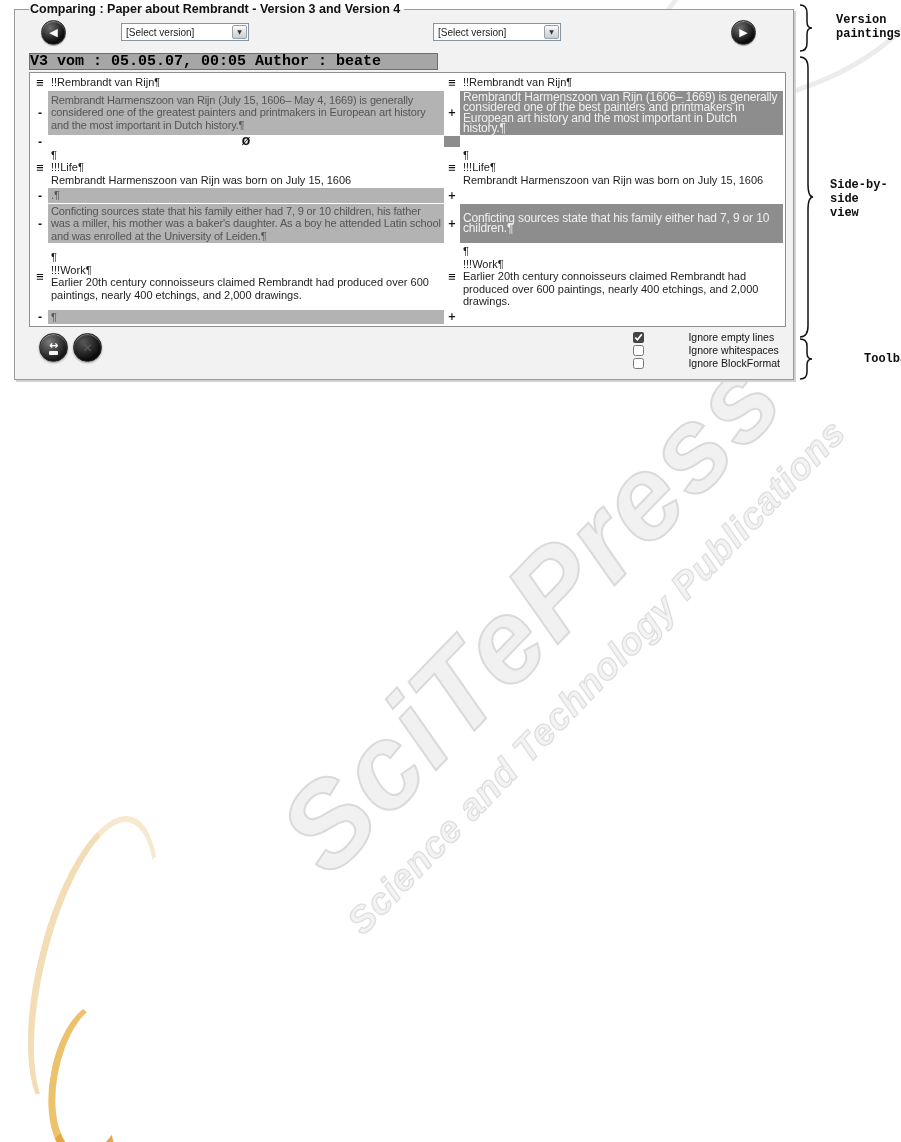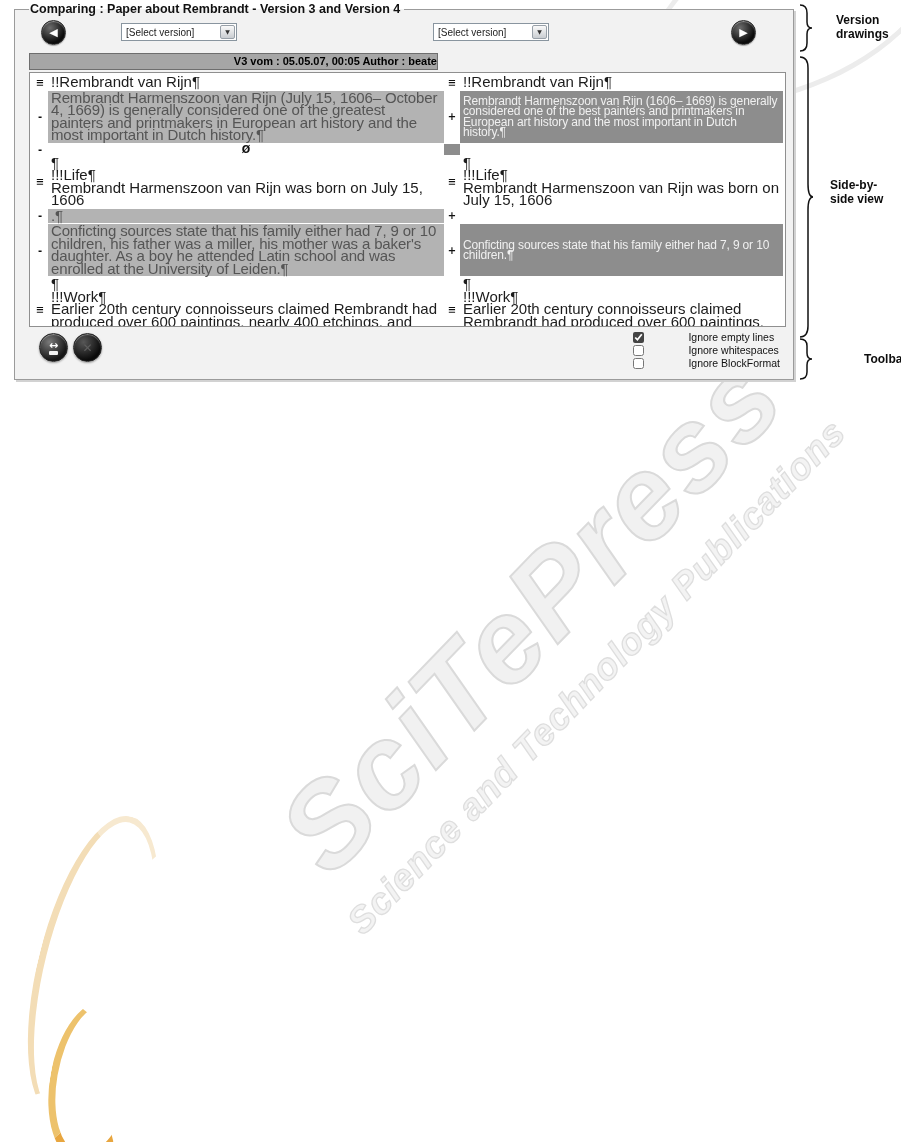--- a/index.html
+++ b/index.html
@@ -28,41 +28,41 @@
 
   
   .vs-row{position:relative;height:37px;flex:none;}
   .circle-btn{position:absolute;width:23px;height:23px;border-radius:50%;border:1px solid #2a2a2a;
       background:radial-gradient(circle at 35% 30%,#6d6d6d,#0c0c0c 68%);
       box-shadow:inset 0 1px 1px rgba(255,255,255,.45),0 1px 1px rgba(0,0,0,.3);
       display:flex;align-items:center;justify-content:center;color:#fff;cursor:pointer;}
   .circle-btn span{font-family:"DejaVu Sans",sans-serif;font-size:11px;line-height:11px;}
   .btn-prev{left:12px;top:4px;}
   .btn-next{left:702px;top:4px;}
-  .select{position:absolute;top:7px;width:116px;height:18px;background:#fff;border:1px solid #89959f;
+  .select{position:absolute;top:7px;width:128px;height:18px;background:#fff;border:1px solid #89959f;
       box-sizing:border-box;display:flex;align-items:center;font-size:10px;color:#222;
       padding-left:4px;cursor:pointer;}
   .select-left{left:92px;} .select-right{left:404px;}
   .select .arrow-btn{position:absolute;right:1px;top:1px;bottom:1px;width:15px;border:1px solid #98a0a8;
       border-radius:2px;background:linear-gradient(#fafafa,#c9cdd1);display:flex;align-items:center;
       justify-content:center;box-sizing:border-box;}
   .select .arrow-btn span{font-family:"DejaVu Sans",sans-serif;font-size:6px;color:#333;line-height:6px;}
 
   
   .hdr-row{display:grid;grid-template-columns:16px 396px 16px 1fr;flex:none;margin-bottom:2px;}
-  .hdr{height:15px;border:1px solid #6e6e6e;font-size:11px;font-weight:bold;text-align:right;
-      line-height:15px;box-sizing:content-box;}
+  .hdr{height:15px;border:1px solid #6e6e6e;font-size:15px;font-weight:bold;text-align:left;
+      line-height:15px;box-sizing:content-box;font-family:Liberation Mono, monospace;}
   .hdr-left{grid-column:1/3;background:var(--header-left-bg,#a6a6a6);color:#000;margin-right:3px;}
   .hdr-right{grid-column:3/5;background:var(--header-right-bg,#7c7c7c);color:#fff;}
 
   .diff-table{flex:1 1 auto;background:#fff;border:1px solid #8f8f8f;padding:2px;overflow:hidden;}
   .drow{display:grid;grid-template-columns:16px 396px 16px 1fr;margin-bottom:1px;}
   .marker{display:flex;align-items:center;justify-content:center;font-family:"DejaVu Sans",sans-serif;
       font-size:10px;font-weight:bold;color:#111;}
-  .cell{font-size:15px;line-height:12.5px;color:#1c1c1c;padding:1px 3px;display:flex;
+  .cell{font-size:11px;line-height:12.5px;color:#1c1c1c;padding:1px 3px;display:flex;
       flex-direction:column;justify-content:center;}
   .cell.removed{background:var(--removed-bg,#b3b3b3);color:#555;letter-spacing:-0.15px;}
   .cell.added{background:var(--added-bg,#8d8d8d);color:#f0f0f0;font-size:12px;line-height:10.5px;
       letter-spacing:-0.15px;}
   .cell.empty{background:var(--added-bg,#8d8d8d);}
   .cell-right{margin-left:0;}
 
   
   .toolbar{flex:none;height:44px;position:relative;margin-top:2px;}
   .tool-btn{position:absolute;width:27px;height:27px;border-radius:50%;border:1px solid #222;
@@ -72,21 +72,21 @@
   .tool-btn1 .glyph{font-family:"DejaVu Sans",sans-serif;font-size:11px;line-height:9px;color:#fff;font-weight:bold;}
   .tool-btn1 .bar{width:9px;height:3.5px;background:#f2f2f2;border-radius:1px;margin-top:1.5px;}
   .tool-btn2{left:44px;top:4px;background:radial-gradient(circle at 35% 30%,#575757,#0b0b0b 70%);}
   .tool-btn2 .glyph{font-family:"DejaVu Sans",sans-serif;font-size:12px;color:#5e5e5e;line-height:12px;}
   .opts{position:absolute;right:6px;top:1px;}
   .opt{display:flex;align-items:flex-end;height:13px;font-size:10.5px;color:#111;gap:40px;}
   .opt input{width:11px;height:11px;margin:0 4px 0 0;accent-color:#444;}
 
   
   .ann{position:absolute;z-index:2;}
-  .ann-label{font-size:12px;font-weight:bold;color:#0d0d0d;line-height:14px;}
+  .ann-label{font-size:12px;font-weight:bold;color:#0d0d0d;line-height:14px;font-family:Liberation Mono, monospace;}
   .brace{display:block;}
 </style>
 </head>
 <body>
 
 <div class="wm">
   <div class="wm-big">SciTePress</div>
   <div class="wm-small">Science and Technology Publications</div>
 </div>
 <div class="ghost-arc"></div>
@@ -128,21 +128,21 @@
           <div>!!Rembrandt van Rijn¶</div>
         </div>
         <div class="marker">≡</div>
         <div class="cell cell-right same">
           <div>!!Rembrandt van Rijn¶</div>
         </div>
       </div>
       <div class="drow">
         <div class="marker">-</div>
         <div class="cell cell-left removed">
-          <div>Rembrandt Harmenszoon van Rijn (July 15, 1606– October 4, 1669) is generally considered one of the greatest painters and printmakers in European art history and the most important in Dutch history.¶</div>
+          <div>Rembrandt Harmenszoon van Rijn (July 15, 1606– May 4, 1669) is generally considered one of the greatest painters and printmakers in European art history and the most important in Dutch history.¶</div>
         </div>
         <div class="marker">+</div>
         <div class="cell cell-right added">
           <div>Rembrandt Harmenszoon van Rijn (1606– 1669) is generally considered one of the best painters and printmakers in European art history and the most important in Dutch history.¶</div>
         </div>
       </div>
       <div class="drow">
         <div class="marker">-</div>
         <div class="marker">Ø</div>
         <div class="cell cell-right empty"></div>
@@ -236,21 +236,21 @@
   </div>
 </fieldset>
 
 <div class="ann" style="left:798px;top:4px;">
   <svg class="brace" width="16" height="48" viewBox="0 0 16 48">
     <path d="M2,1 Q9,1 9,9 L9,18 Q9,24 14,24 Q9,24 9,30 L9,39 Q9,47 2,47" fill="none" stroke="#111" stroke-width="1.5"></path>
   </svg>
 </div>
 <div class="ann ann-label" style="left:836px;top:13px;width:62px;">
   <div>Version</div>
-  <div>drawings</div>
+  <div>paintings</div>
 </div>
 
 <div class="ann" style="left:798px;top:56px;">
   <svg class="brace" width="17" height="282" viewBox="0 0 17 282">
     <path d="M2,1 Q10,1 10,12 L10,128 Q10,141 15,141 Q10,141 10,154 L10,270 Q10,281 2,281" fill="none" stroke="#111" stroke-width="1.5"></path>
   </svg>
 </div>
 <div class="ann ann-label" style="left:830px;top:178px;width:62px;">
   <div>Side-by-</div>
   <div>side view</div>

